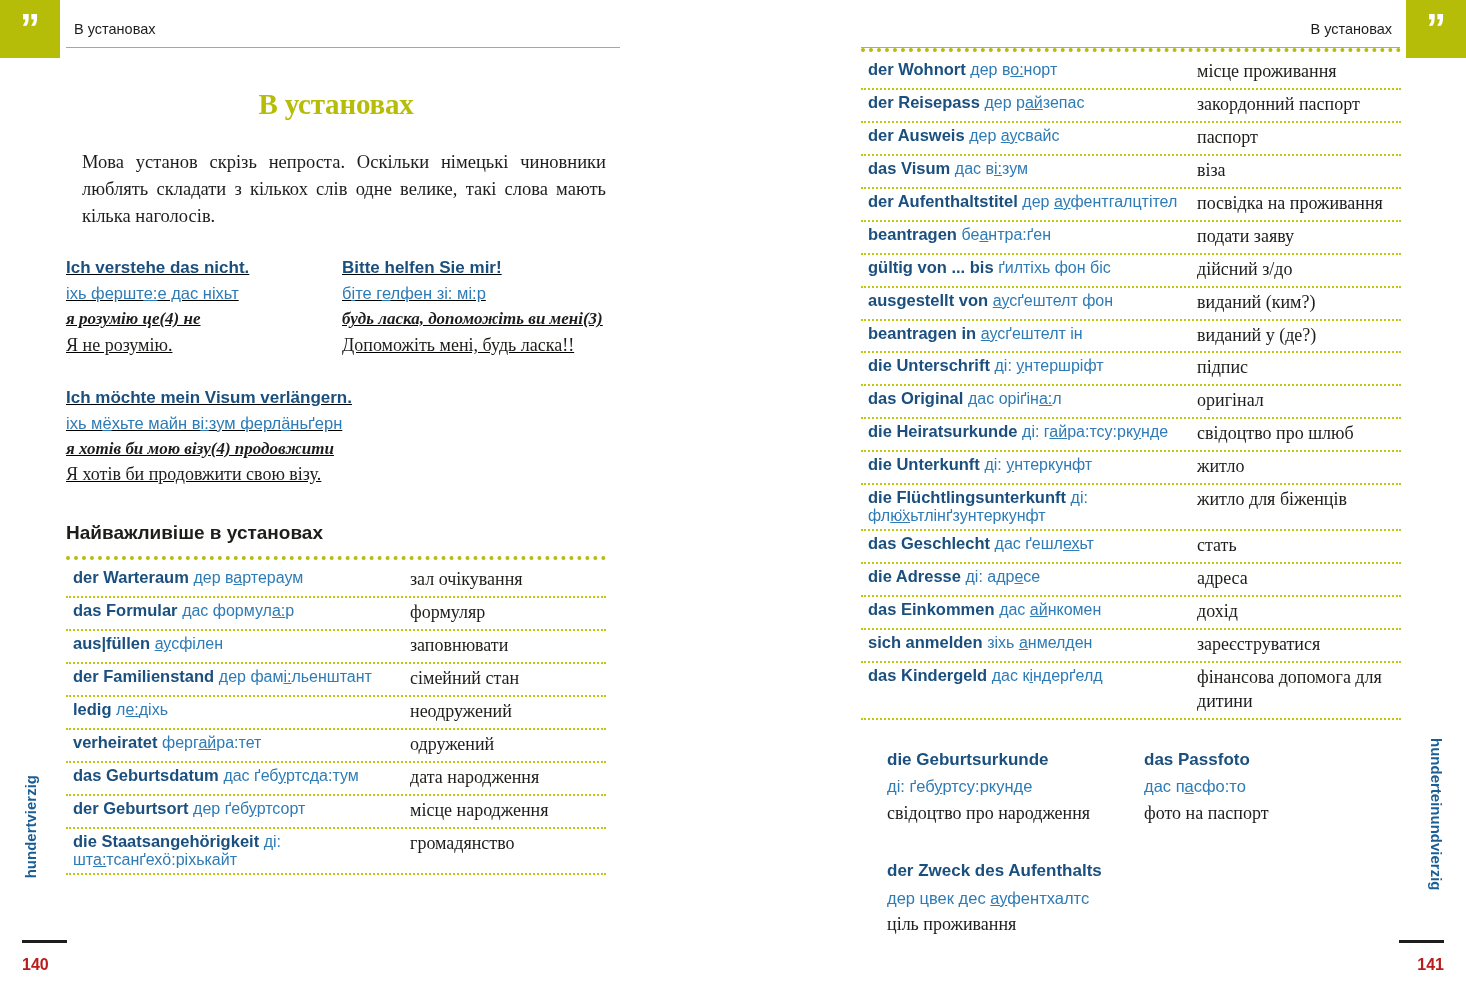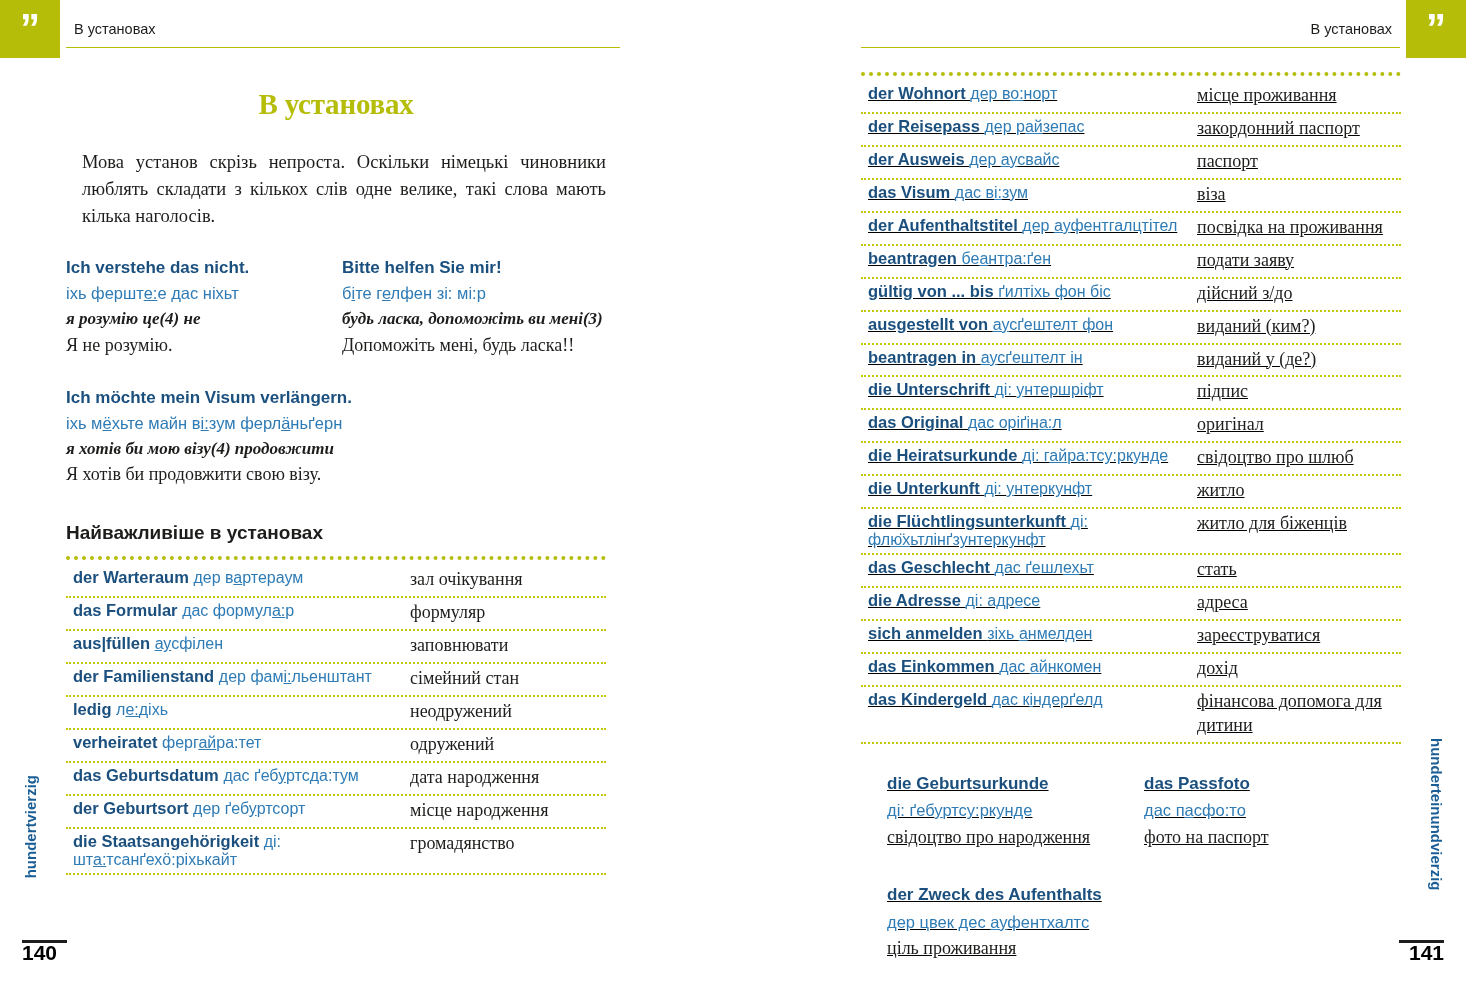--- a/index.html
+++ b/index.html
@@ -44,44 +44,44 @@
     transform-origin:center;
   }
   .side-right{
     right:21px;top:738px;
     writing-mode:vertical-rl;
   }
   .foot-rule{position:absolute;height:3px;background:#1d1d1b;bottom:57px;}
   .foot-rule-l{left:22px;width:45px;}
   .foot-rule-r{right:22px;width:45px;}
   .folio{
-    position:absolute;bottom:35px;
-    font-family:"Liberation Sans", sans-serif;
-    font-weight:700;font-size:21px;color:#000000;
+    position:absolute;bottom:26px;
+    font-family:"Liberation Sans", sans-serif;
+    font-weight:700;font-size:16px;color:#b91c1c;
   }
   .folio-l{left:22px;}
   .folio-r{right:22px;}
 
   
   .lp-body{position:absolute;left:66px;top:70px;width:540px;}
   .chap-title{
     font-family:"Liberation Serif", serif;
     font-weight:700;font-size:29px;color:#b5bd08;
     text-align:center;margin:18px 0 0 0;letter-spacing:-0.2px;
   }
   .intro{
     margin-top:28px;
     font-size:18.5px;line-height:1.45;color:#1d1d1b;
     text-align:justify;
     margin-left:16px;
   }
 
   
   .phrases{margin-top:26px;}
-  .phrase-row{display:flex;gap:12px;}
+  .phrase-row{display:flex;gap:12px;text-decoration:underline;}
   .phrase{width:50%;}
   .phrase.wide{width:100%;}
   .p-de{
     font-family:"Liberation Sans", sans-serif;
     font-weight:700;font-size:17px;color:#1a4f7e;line-height:1.52;
   }
   .p-tr{
     font-family:"Liberation Sans", sans-serif;
     font-size:16.5px;color:#2e7bb5;line-height:1.52;
   }
@@ -122,21 +122,21 @@
     font-family:"Liberation Sans", sans-serif;
     font-size:16px;color:#2e7bb5;
   }
   .w-ua{
     font-family:"Liberation Serif", serif;
     font-size:18px;color:#1d1d1b;line-height:1.33;
   }
   u{text-decoration:underline;text-underline-offset:1px;}
 
   
-  .rp-body{position:absolute;left:128px;top:72px;width:540px;text-decoration:underline;}
+  .rp-body{position:absolute;left:128px;top:48px;width:540px;}
   .rtable{width:540px;}
   .rtable .vrow .c1{flex:0 0 332px;}
   .bottom-blocks{margin-top:26px;padding-left:26px;}
   .bb-row{display:flex;}
   .bb{width:50%;}
   .bb-de{
     font-family:"Liberation Sans", sans-serif;
     font-weight:700;font-size:17px;color:#1a4f7e;line-height:1.62;
   }
   .bb-tr{
@@ -312,26 +312,26 @@
             </div>
             <div class="vrow">
               <div class="c1"><span class="w-de">das Geschlecht </span><span class="w-tr">дас ґешл<u>ех</u>ьт</span></div>
               <div class="c2"><span class="w-ua">стать</span></div>
             </div>
             <div class="vrow">
               <div class="c1"><span class="w-de">die Adresse </span><span class="w-tr">ді: адр<u>е</u>се</span></div>
               <div class="c2"><span class="w-ua">адреса</span></div>
             </div>
             <div class="vrow">
+              <div class="c1"><span class="w-de">das Einkommen </span><span class="w-tr">дас <u>ай</u>нкомен</span></div>
+              <div class="c2"><span class="w-ua">дохід</span></div>
+            </div>
+            <div class="vrow">
               <div class="c1"><span class="w-de">sich anmelden </span><span class="w-tr">зіхь <u>а</u>нмелден</span></div>
               <div class="c2"><span class="w-ua">зареєструватися</span></div>
-            </div>
-            <div class="vrow">
-              <div class="c1"><span class="w-de">das Einkommen </span><span class="w-tr">дас <u>ай</u>нкомен</span></div>
-              <div class="c2"><span class="w-ua">дохід</span></div>
             </div>
             <div class="vrow">
               <div class="c1"><span class="w-de">das Kindergeld </span><span class="w-tr">дас к<u>і</u>ндерґелд</span></div>
               <div class="c2"><span class="w-ua">фінансова допомога для дитини</span></div>
             </div>
           </div>
       </div>
 
       <div class="bottom-blocks">
         <div class="bb-row">

